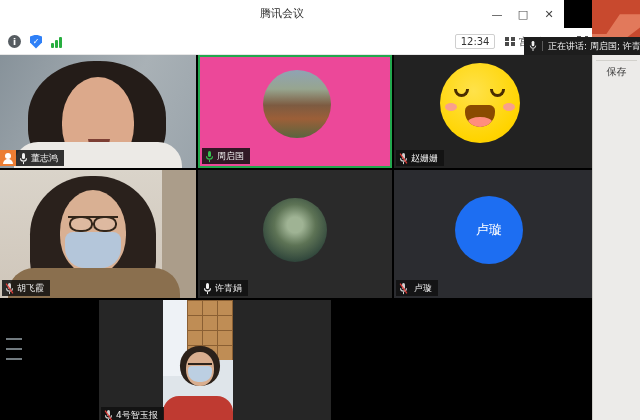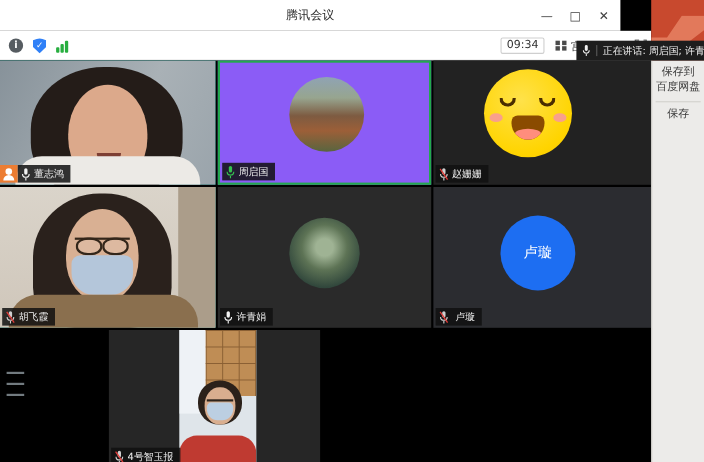--- a/index.html
+++ b/index.html
@@ -48,32 +48,32 @@
   .toast .sep { width:1px; height:10px; background:#5a5a5a; }
   .toast .txt { font-size:9px; color:#f0f0f0; white-space:nowrap; }
   
   .side-panel { position:absolute; left:592px; top:55px; width:48px; height:365px;
                 background:#ecebe9; border-left:1px solid #cfcec9; z-index:4; }
   .sp-btn { display:block; width:100%; text-align:center; font-size:10px; color:#3a3a3a; line-height:14px; }
   .sp-save-to { padding-top:4px; }
   .sp-divider { height:1px; background:#d2d1cc; margin:5px 3px 4px 3px; }
   
   .grid { position:absolute; left:0; top:55px; width:592px; height:365px; background:#000; }
-  .tile { position:absolute; background:#0f766e; overflow:hidden; }
+  .tile { position:absolute; background:#a16207; overflow:hidden; }
   .pillrow { position:absolute; left:0; bottom:2px; display:flex; align-items:stretch; z-index:3; }
   .pill { display:flex; align-items:center; gap:3px; background:rgba(16,16,16,.85);
           padding:1px 6px 1px 3px; height:16px; font-size:9px; color:#ededed; white-space:nowrap; }
   .host-badge { width:16px; height:16px; background:#ec7d33; position:relative; flex:none; }
   .host-badge::before { content:""; position:absolute; left:5px; top:3px; width:6px; height:6px;
                         border-radius:50%; background:#fff; }
   .host-badge::after { content:""; position:absolute; left:3px; top:9px; width:10px; height:5px;
                        border-radius:5px 5px 0 0; background:#fff; }
   .avatar { position:absolute; border-radius:50%; }
   
-  .t-zhou { border:2px solid #23a84e; background:#8b5cf6; }
+  .t-zhou { border:2px solid #23a84e; background:#ec4899; }
   .av-park { background:linear-gradient(to bottom,#8fa3b4 0%,#97a58f 28%,#7d5b41 52%,#9c5f38 72%,#59653f 100%); }
   .av-family { background:radial-gradient(circle at 50% 42%,#9fb394 0 16%,#5d7355 42%,#31473c 74%,#243328 100%); }
   .av-blue { background:#1d6ef2; display:flex; align-items:center; justify-content:center;
              color:#fff; font-size:13px; }
   .av-anime { background:#ece6df; }
   .av-anime .strand { position:absolute; background:#b9b0a6; width:2px; height:26px; border-radius:2px; }
   .av-anime .mouth { position:absolute; left:24px; top:34px; width:12px; height:9px;
                      background:#d77f86; border-radius:50% 50% 60% 60%; }
   .av-anime .shade { position:absolute; left:8px; top:6px; width:44px; height:22px;
                      background:#d9d1c6; border-radius:50%; }
@@ -150,21 +150,21 @@
   <div class="tb-left">
     <div class="info-icon">i</div>
     <div class="shield-icon">✓</div>
     <div class="signal-icon">
         <i></i>
         <i></i>
         <i></i>
       </div>
   </div>
   <div class="tb-right">
-    <div class="time-box">09:34</div>
+    <div class="time-box">12:34</div>
     <div class="grid-btn">
       <span class="grid-icon">
           <i></i>
           <i></i>
           <i></i>
           <i></i>
         </span>
       <span>宫格视图</span>
       <span class="caret">▾</span>
     </div>
@@ -184,24 +184,20 @@
   <svg class="mic-svg" width="8" height="12" viewBox="0 0 12 17">
     <rect x="4" y="1" width="4" height="8" rx="2" fill="#f0f0f0"></rect>
     <path d="M2 8a4 4 0 0 0 8 0" fill="none" stroke="#f0f0f0" stroke-width="1.4"></path>
     <line x1="6" y1="13" x2="6" y2="16" stroke="#f0f0f0" stroke-width="1.4"></line>
   </svg>
   <span class="sep"></span>
   <span class="txt">正在讲话: 周启国; 许青娟</span>
 </div>
 
 <div class="side-panel">
-  <div class="sp-btn sp-save-to">
-    <div>保存到</div>
-    <div>百度网盘</div>
-  </div>
   <div class="sp-divider"></div>
   <div class="sp-btn">保存</div>
 </div>
 
 <div class="grid">
 
   <div class="tile" style="left:0;top:0;width:196px;height:113px;">
     <div class="scene v-dong">
       <div class="hair"></div>
         <div class="face"></div>
@@ -311,21 +307,21 @@
       </div>
     </div>
   </div>
 
   <div class="tile t-black" style="left:0;top:245px;width:97px;height:120px;">
     <span class="dash" style="top:38px;"></span>
     <span class="dash" style="top:48px;"></span>
     <span class="dash" style="top:58px;"></span>
   </div>
 
-  <div class="tile t-4hao" style="left:99px;top:245px;width:192px;height:120px;">
+  <div class="tile t-4hao" style="left:99px;top:245px;width:232px;height:120px;">
     <div class="vport">
       <div class="curtain"></div>
         <div class="shelf"></div>
       <div class="hair"></div>
         <div class="face"></div>
         <div class="glasses"></div>
         <div class="mask"></div>
         <div class="top"></div>
     </div>
     <div class="pillrow" style="left:2px;bottom:-3px;">

